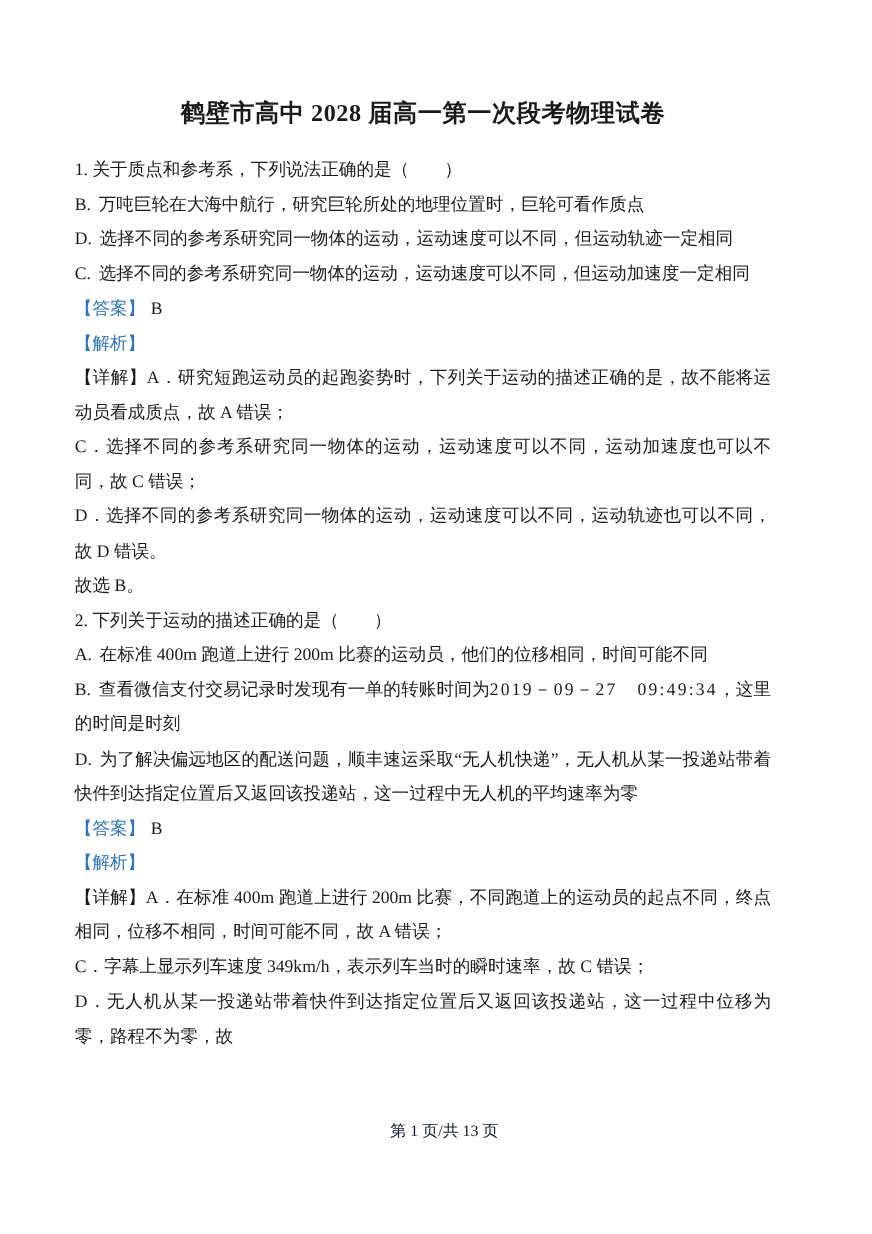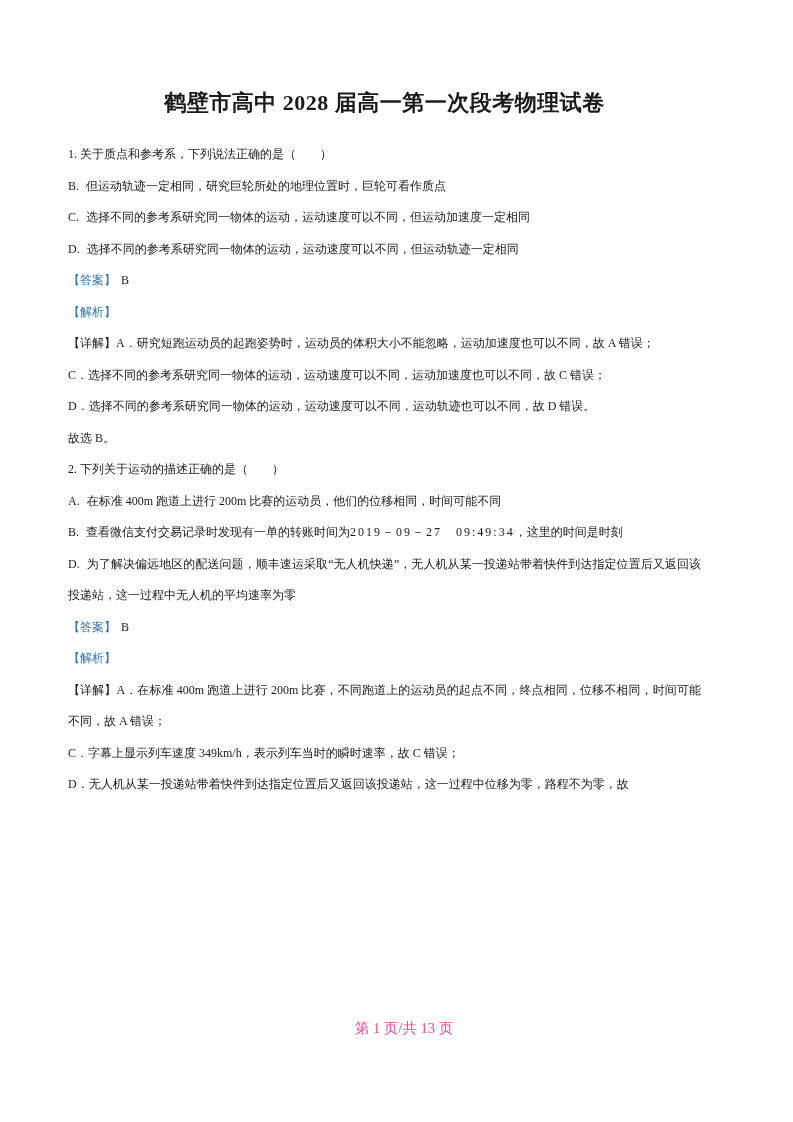--- a/index.html
+++ b/index.html
@@ -20,21 +20,21 @@
   }
   .doc-title {
     font-size: 22px;
     font-weight: bold;
     text-align: center;
     line-height: 36px;
     margin: 0 0 18px 0;
     letter-spacing: 0.5px;
   }
   .para {
-    font-size: 12px;
+    font-size: 16px;
     line-height: 31.5px;
     margin: 0;
     text-align: justify;
   }
   .section-heading {
     font-weight: bold;
     font-size: 17px;
   }
   .opt-label {
     margin-right: 7px;
@@ -49,42 +49,42 @@
     letter-spacing: 2px;
     word-spacing: 3px;
   }
   .page-footer {
     position: absolute;
     left: 15px;
     right: 0;
     top: 1019px;
     text-align: center;
     font-size: 14.5px;
-    color: #ec4899;
+    color: #0f172a;
   }
 </style>
 </head>
 <body>
 
 <div class="page">
 
   <h1 class="doc-title">鹤壁市高中 2028 届高一第一次段考物理试卷</h1>
 
 
   <div>
     <p class="para">1. 关于质点和参考系，下列说法正确的是（　　）</p>
 
-    <p class="para"><span class="opt-label">B.</span><span>但运动轨迹一定相同，研究巨轮所处的地理位置时，巨轮可看作质点</span></p>
+    <p class="para"><span class="opt-label">B.</span><span>万吨巨轮在大海中航行，研究巨轮所处的地理位置时，巨轮可看作质点</span></p>
+    <p class="para"><span class="opt-label">D.</span><span>选择不同的参考系研究同一物体的运动，运动速度可以不同，但运动轨迹一定相同</span></p>
     <p class="para"><span class="opt-label">C.</span><span>选择不同的参考系研究同一物体的运动，运动速度可以不同，但运动加速度一定相同</span></p>
-    <p class="para"><span class="opt-label">D.</span><span>选择不同的参考系研究同一物体的运动，运动速度可以不同，但运动轨迹一定相同</span></p>
 
     <p class="para"><span class="blue" style="color: rgb(46, 116, 181);">【答案】</span><span class="answer-val">B</span></p>
     <p class="para"><span class="blue" style="color: rgb(46, 116, 181);">【解析】</span></p>
 
-    <p class="para">【详解】A．研究短跑运动员的起跑姿势时，运动员的体积大小不能忽略，运动加速度也可以不同，故 A 错误；</p>
+    <p class="para">【详解】A．研究短跑运动员的起跑姿势时，下列关于运动的描述正确的是，故不能将运动员看成质点，故 A 错误；</p>
     <p class="para">C．选择不同的参考系研究同一物体的运动，运动速度可以不同，运动加速度也可以不同，故 C 错误；</p>
     <p class="para">D．选择不同的参考系研究同一物体的运动，运动速度可以不同，运动轨迹也可以不同，故 D 错误。</p>
     <p class="para">故选 B。</p>
   </div>
 
   <div>
     <p class="para">2. 下列关于运动的描述正确的是（　　）</p>
 
     <p class="para"><span class="opt-label">A.</span><span>在标准 400m 跑道上进行 200m 比赛的运动员，他们的位移相同，时间可能不同</span></p>
     <p class="para"><span class="opt-label">B.</span><span>查看微信支付交易记录时发现有一单的转账时间为</span><span class="datetime">2019－09－27　09:49:34</span><span>，这里的时间是时刻</span></p>

